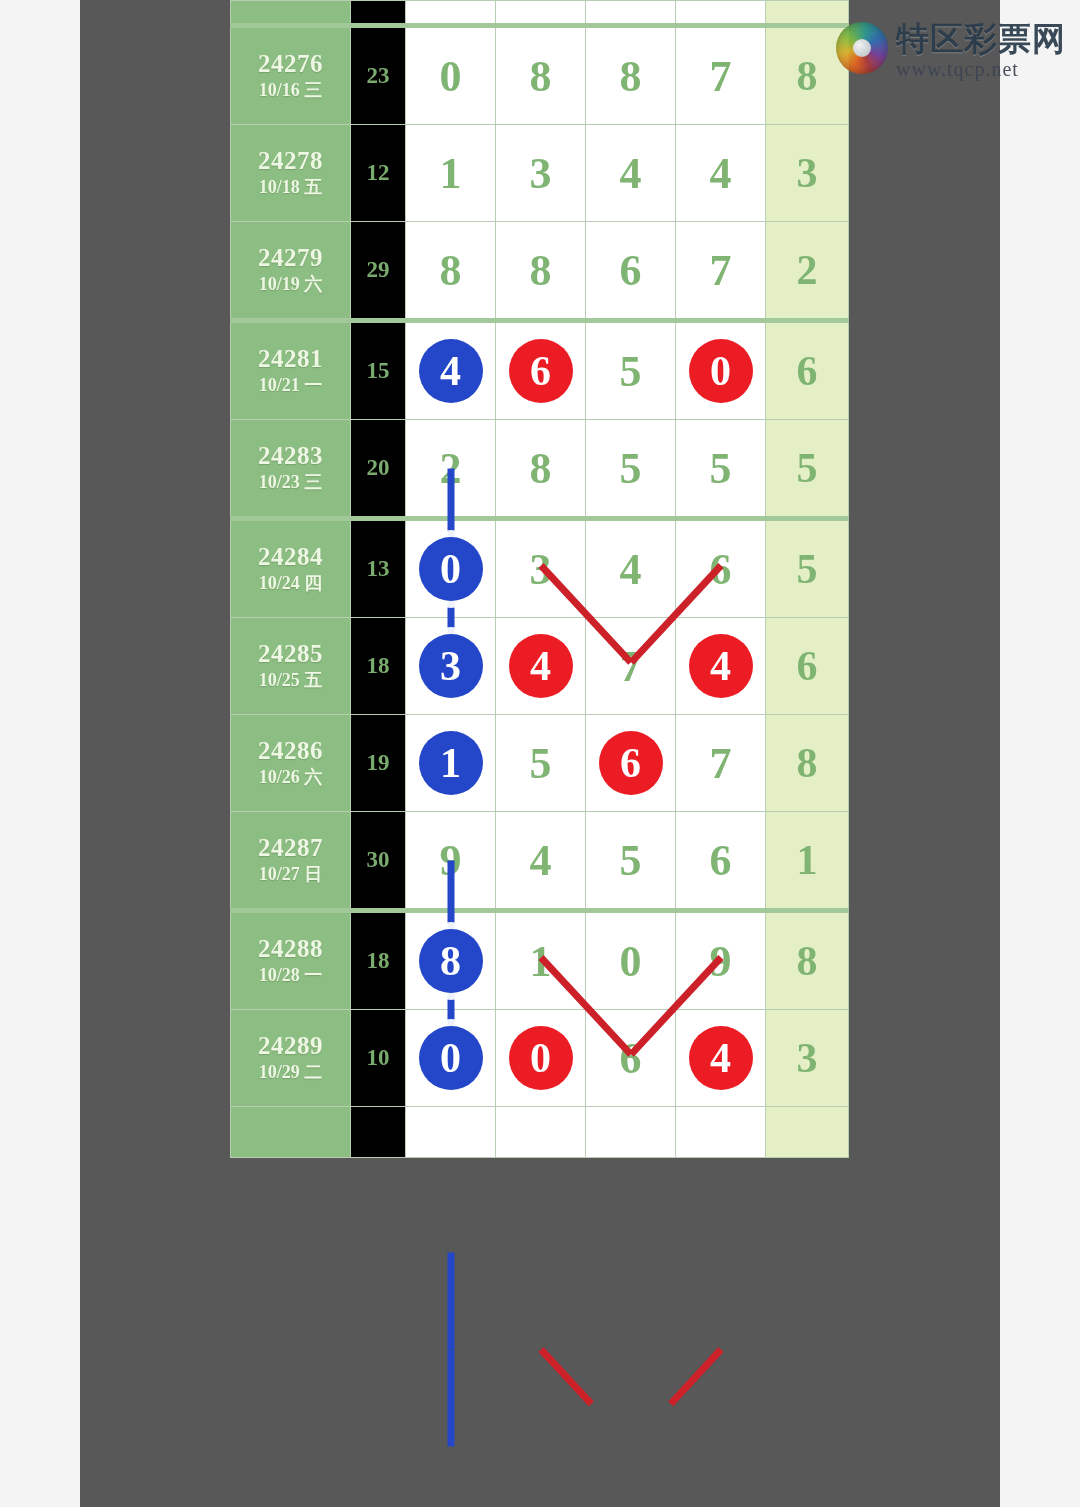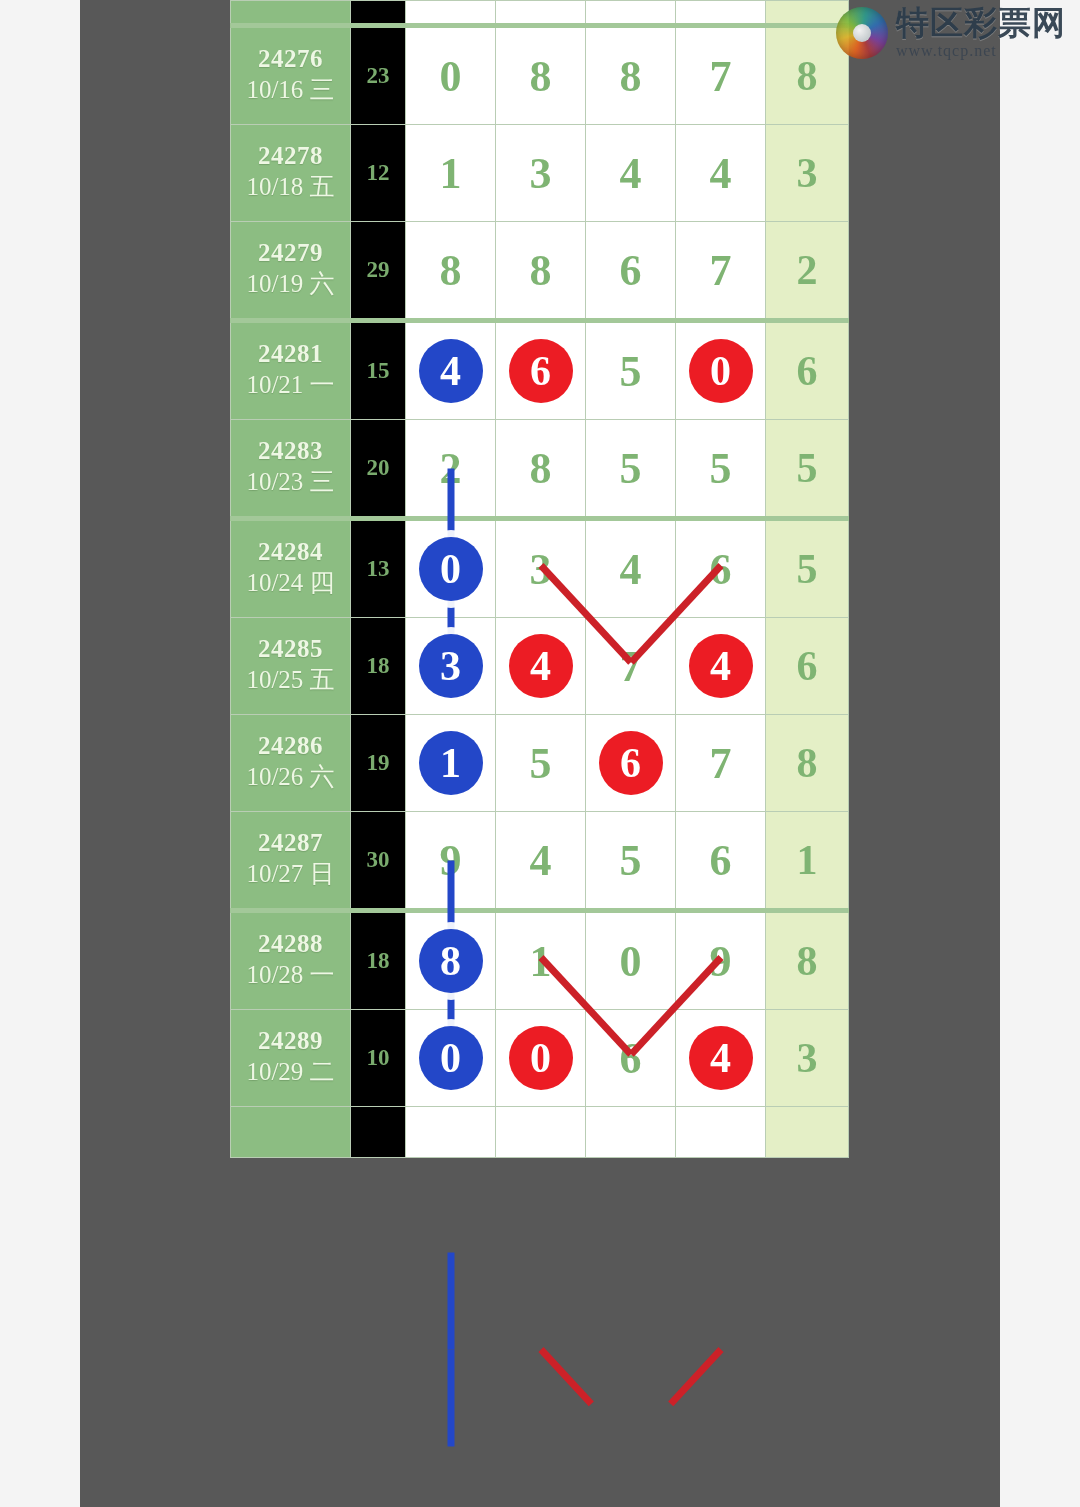--- a/index.html
+++ b/index.html
@@ -48,22 +48,22 @@
     border-right:2px solid #a3c899;
   }
   .issue .iss-no{
     font-size:25px;
     font-weight:bold;
     line-height:1.15;
     letter-spacing:0.5px;
     text-shadow:0 1px 1px rgba(90,130,80,.45);
   }
   .issue .iss-date{
-    font-size:25px;
-    font-weight:normal;
+    font-size:18px;
+    font-weight:bold;
     line-height:1.3;
     text-shadow:0 1px 1px rgba(90,130,80,.45);
     text-align:center;
   }
 
   
   td.sum{
     background:#000000;
     color:#7aab6e;
     font-size:23px;
@@ -120,22 +120,22 @@
     border-radius:4px;
     width:80px;height:86px;
     box-shadow:none;
   }
 
   
   .link{position:absolute;z-index:2;}
 
   
   .logo{
-    position:absolute;right:14px;top:6px;
-    display:flex;align-items:flex-end;gap:8px;
+    position:absolute;right:14px;top:22px;
+    display:flex;align-items:flex-start;gap:8px;
     z-index:30;opacity:.92;
   }
   .logo-mark{
     width:52px;height:52px;border-radius:50%;
     background:
       conic-gradient(from 200deg,
         #e8651f 0deg,#d9b028 55deg,
         #7fbc3f 110deg,#2f9e8f 170deg,
         #2f6fb5 220deg,#7b3f9e 275deg,
         #b03a3a 320deg,#e8651f 360deg);
@@ -149,21 +149,21 @@
     background:radial-gradient(circle at 35% 35%,#ffffff,#cfd6d9 70%);
   }
   .logo-text{display:flex;flex-direction:column;line-height:1;}
   .logo-cn{
     font-size:33px;font-weight:bold;color:#2b3b4a;
     font-family:"DejaVu Sans", sans-serif;
     letter-spacing:1px;
     text-shadow:0 1px 0 rgba(255,255,255,.25);
   }
   .logo-url{
-    font-size:16px;color:#3a4450;margin-top:4px;
+    font-size:20px;color:#3a4450;margin-top:4px;
     font-family:"Liberation Serif", serif;
     letter-spacing:1px;
   }
 </style>
 </head>
 <body>
 
 <div id="stage">
 
   <div class="gutter"></div>

